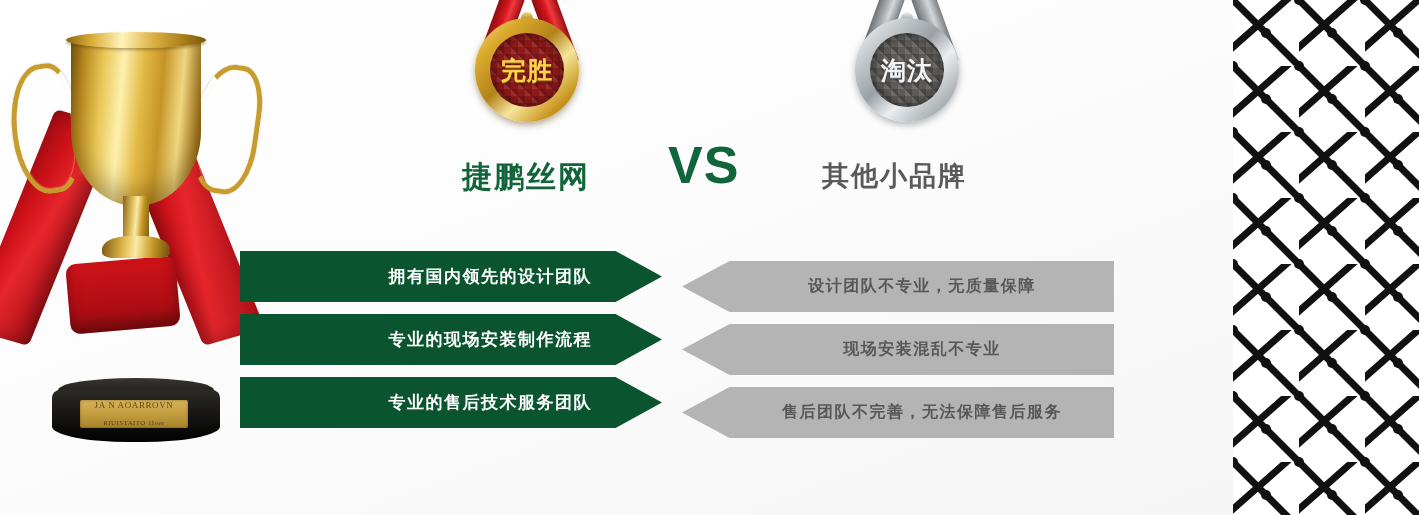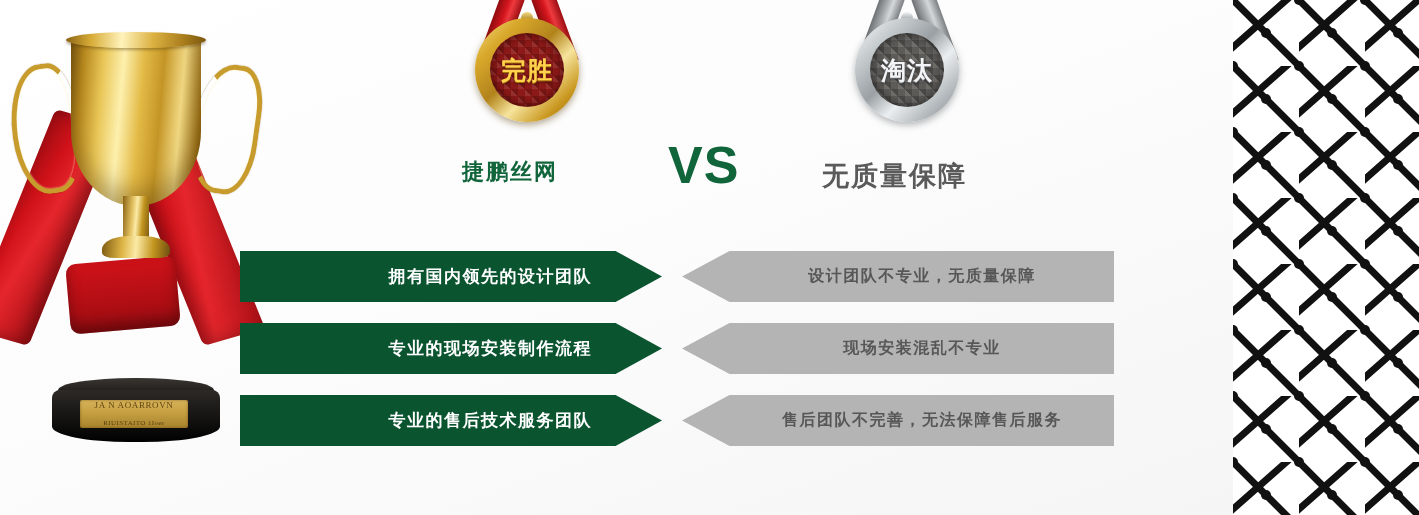--- a/index.html
+++ b/index.html
@@ -264,21 +264,21 @@
     position: absolute;
     left: 440px;
     top: 143px;
     width: 560px;
     height: 70px;
   }
   .brand-ours {
     position: absolute;
     left: 22px;
     top: 14px;
-    font-size: 22px;
+    font-size: 30px;
     font-weight: bold;
     color: #11653a;
     letter-spacing: 2px;
     white-space: nowrap;
   }
   .vs-mark {
     position: absolute;
     left: 228px;
     top: -4px;
     font-size: 52px;
@@ -302,21 +302,21 @@
   
   .rows {
     position: absolute;
     left: 0;
     top: 251px;
     width: 1419px;
   }
   .cmp-row {
     position: relative;
     height: 51px;
-    margin-bottom: 21px;
+    margin-bottom: 12px;
   }
   .pro-bar {
     position: absolute;
     left: 240px;
     top: 0;
     width: 422px;
     height: 51px;
     background: #0b5430;
     clip-path: polygon(0 0, 89% 0, 100% 50%, 89% 100%, 0 100%);
     display: flex;
@@ -328,21 +328,21 @@
   .pro-text {
     color: #ffffff;
     font-size: 17px;
     font-weight: bold;
     letter-spacing: 1.5px;
     white-space: nowrap;
   }
   .con-bar {
     position: absolute;
     left: 682px;
-    top: 0;
+    top: 10px;
     width: 432px;
     height: 51px;
     background: #b4b4b4;
     clip-path: polygon(0 50%, 11% 0, 100% 0, 100% 100%, 11% 100%);
     display: flex;
     align-items: center;
     justify-content: center;
     box-sizing: border-box;
     padding-left: 48px;
   }
@@ -413,21 +413,21 @@
     <div class="medal-disc">
       <div class="medal-inner">
         <span class="medal-text">完胜</span>
       </div>
     </div>
   </div>
 
   <div class="vs-row">
     <div class="brand-ours">捷鹏丝网</div>
     <div class="vs-mark">VS</div>
-    <div class="brand-theirs">无质量保障</div>
+    <div class="brand-theirs">其他小品牌</div>
   </div>
 
   <div class="rows">
 
     <div class="cmp-row">
       <div class="pro-bar">
         <span class="pro-text">拥有国内领先的设计团队</span>
       </div>
       <div class="con-bar">
         <span class="con-text">设计团队不专业，无质量保障</span>

